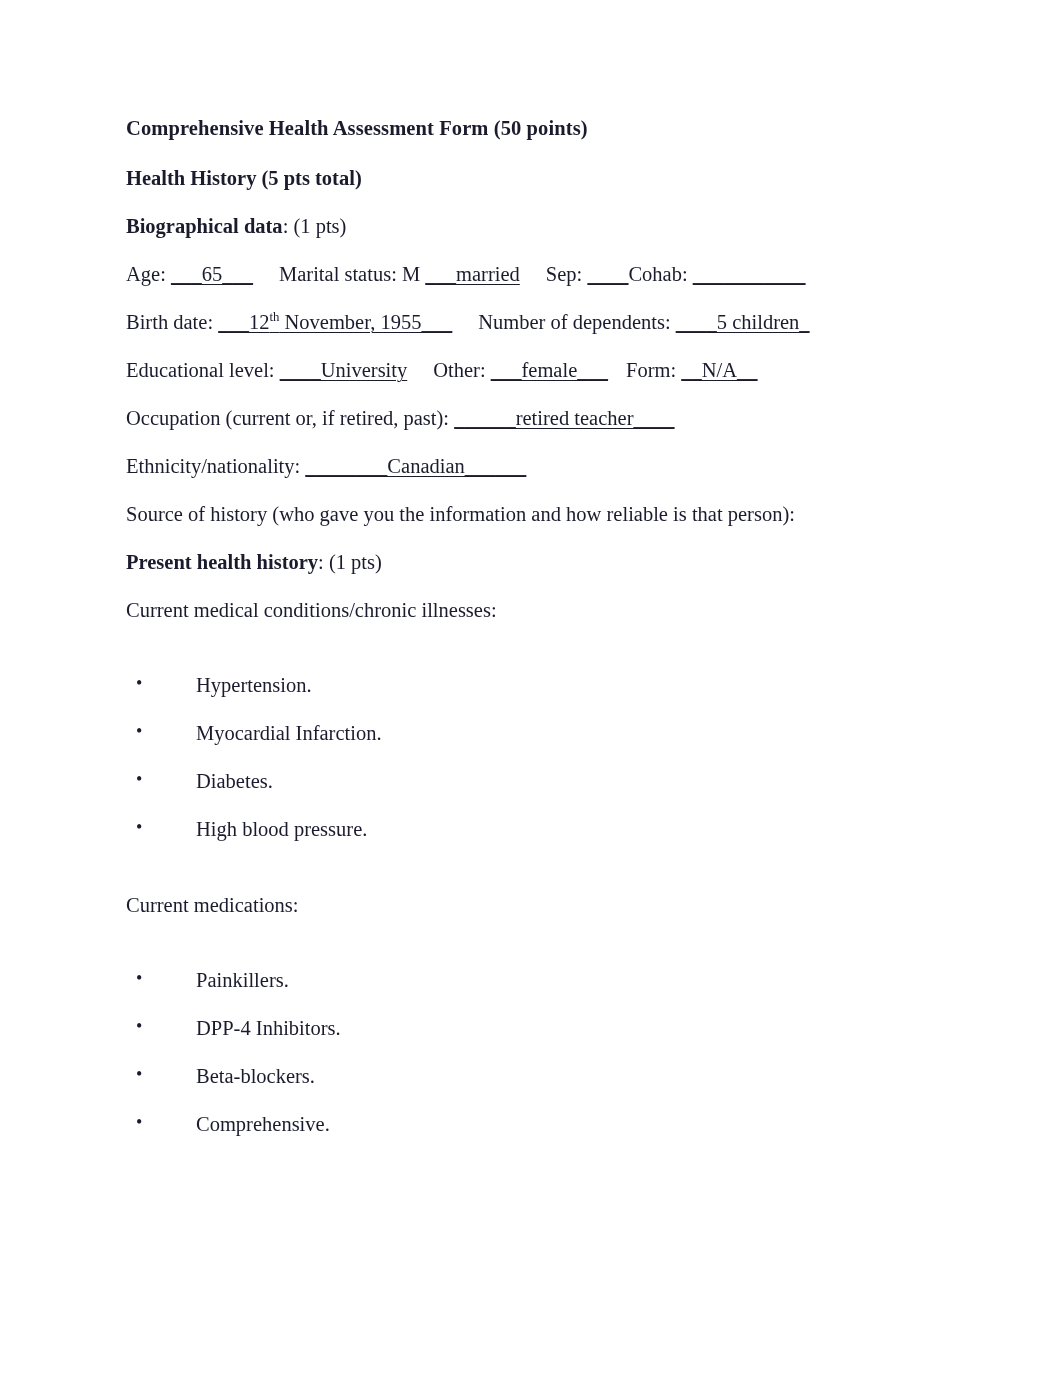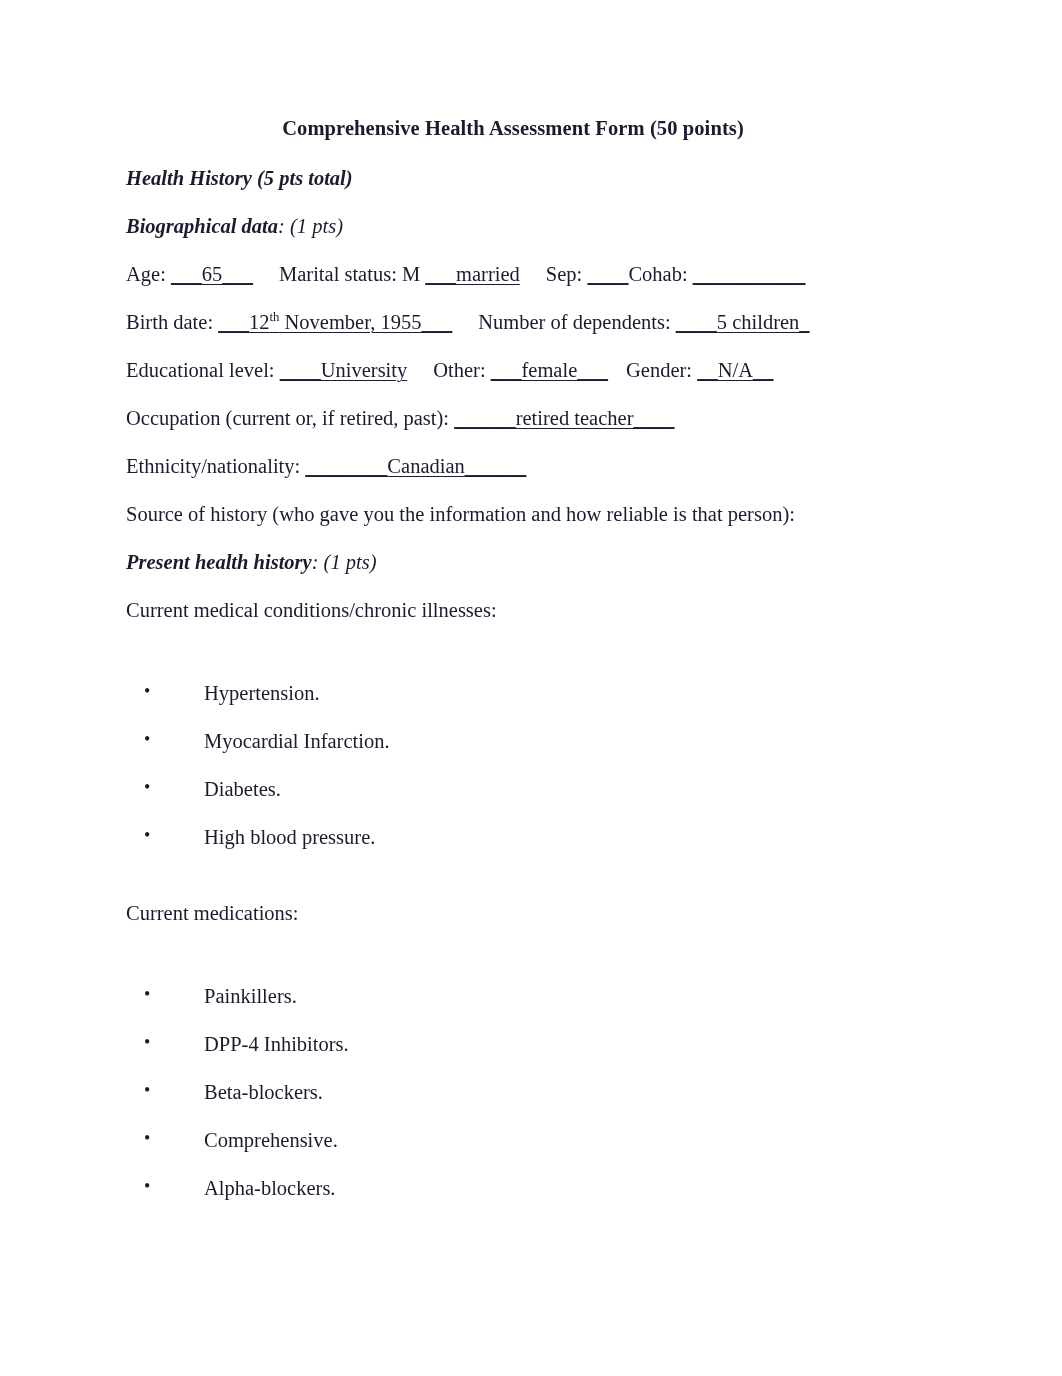--- a/index.html
+++ b/index.html
@@ -16,57 +16,56 @@
   }
   .page {
     position: relative;
     width: 1062px;
     height: 1376px;
     box-sizing: border-box;
     padding: 118px 126px 0 126px;
     background: #ffffff;
   }
   .doc-title {
-    text-align: center;
+    text-align: left;
     font-weight: bold;
     font-size: 20.5px;
     line-height: 1.0;
     margin: 0 0 29px 0;
     letter-spacing: 0.1px;
     padding-right: 36px;
   }
   .para {
     font-size: 20.5px;
     line-height: 1.0;
     margin: 0 0 27.5px 0;
     white-space: pre-wrap;
   }
   .para.heading {
     font-weight: bold;
-    font-style: italic;
   }
   .para.heading .norm {
     font-weight: normal;
   }
   .u {
     text-decoration: underline;
     text-decoration-thickness: 1.2px;
     text-underline-offset: 3px;
     margin-top: 32px;
   }
   sup {
     font-size: 0.62em;
     vertical-align: super;
     line-height: 0;
   }
   .gap-sm { display: inline-block; width: 18px; }
   .gap-md { display: inline-block; width: 26px; }
   .bullet-list {
     list-style: none;
-    margin: 16px;
+    margin: 8px;
     padding: 0;
   }
   .bullet-list li {
     position: relative;
     font-size: 20.5px;
     line-height: 1.0;
     margin: 0 0 27.5px 0;
     padding-left: 62px;
   }
   .bullet-list li::before {
@@ -89,21 +88,21 @@
   <div class="doc-title">Comprehensive Health Assessment Form (50 points)</div>
 
   <div class="para heading">Health History (5 pts total)</div>
 
   <div class="para heading"><span>Biographical data</span><span class="norm">: (1 pts)</span></div>
 
   <div class="para"><span>Age: </span><span class="u">___65___</span><span class="gap-md"></span><span>Marital status: M </span><span class="u">___married</span><span class="gap-md"></span><span>Sep: </span><span class="u">____</span><span>Cohab: </span><span class="u">___________</span></div>
 
   <div class="para"><span>Birth date: </span><span class="u"><span>___12</span><sup>th</sup><span> November, 1955___</span></span><span class="gap-md"></span><span>Number of dependents: </span><span class="u">____5 children_</span></div>
 
-  <div class="para"><span>Educational level: </span><span class="u">____University</span><span class="gap-md"></span><span>Other: </span><span class="u">___female___</span><span class="gap-sm"></span><span>Gender: </span><span class="u">__N/A__</span></div>
+  <div class="para"><span>Educational level: </span><span class="u">____University</span><span class="gap-md"></span><span>Other: </span><span class="u">___female___</span><span class="gap-sm"></span><span>Form: </span><span class="u">__N/A__</span></div>
 
   <div class="para"><span>Occupation (current or, if retired, past): </span><span class="u">______retired teacher____</span></div>
 
   <div class="para"><span>Ethnicity/nationality: </span><span class="u">________Canadian______</span></div>
 
   <div class="para">Source of history (who gave you the information and how reliable is that person):</div>
 
 
   <div class="para heading"><span>Present health history</span><span class="norm">: (1 pts)</span></div>
 
@@ -122,16 +121,15 @@
 
   <div class="para">Current medications:</div>
 
   <div class="spacer-md"></div>
 
   <ul class="bullet-list">
     <li><span>Painkillers.</span></li>
     <li><span>DPP-4 Inhibitors.</span></li>
     <li><span>Beta-blockers.</span></li>
     <li><span>Comprehensive.</span></li>
-    <li><span>Alpha-blockers.</span></li>
   </ul>
 
 </div>
 
 </body></html>

